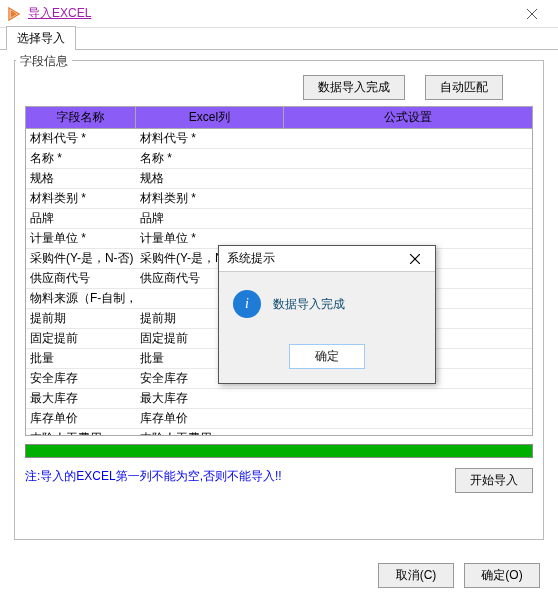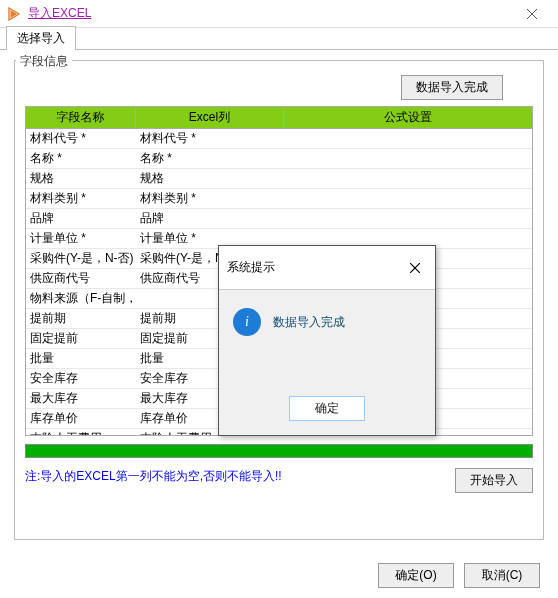--- a/index.html
+++ b/index.html
@@ -15,46 +15,46 @@
 
 .content { padding: 10px 14px; }
 
 .groupbox { border: 1px solid #bbb; padding: 10px; position: relative; height: 480px; }
 .groupbox-label { position: absolute; top: -8px; left: 1px; background: #fff; padding: 0 4px; color: #333; }
 
 .top-buttons { display: flex; justify-content: flex-end; gap: 20px; padding-right: 30px; padding-bottom: 6px; margin-top: 4px; }
 .btn { border: 1px solid #999; background: #eee; padding: 3px 14px; min-width: 76px; text-align: center; }
 
 .grid { border: 1px solid #aaa; height: 330px; overflow: hidden; }
-.grid-header { display: flex; background: #84cc16; border-bottom: 1px solid #aaa; }
+.grid-header { display: flex; background: #8b5cf6; border-bottom: 1px solid #aaa; }
 .gh { border-right: 1px solid #aaa; padding: 2px 0; text-align: center; }
 .gh:last-child { border-right: none; }
 .grid-body { }
 .gr { display: flex; border-bottom: 1px solid #e8e8e8; height: 20px; align-items: center; }
 .gc { padding: 1px 4px; white-space: nowrap; overflow: hidden; }
 .c1 { width: 110px; }
 .c2 { width: 148px; }
 .c3 { flex: 1; }
 
 .progress { height: 14px; border: 1px solid #888; margin-top: 8px; background: #00b000; }
 
 .bottom-row { display: flex; justify-content: space-between; align-items: flex-start; margin-top: 10px; }
 .note { color: #0000ee; }
 
 .footer { position: absolute; bottom: 10px; right: 18px; display: flex; gap: 10px; }
 
 .modal { position: absolute; left: 218px; top: 245px; width: 218px; border: 1px solid #555; background: #f0f0f0; box-shadow: 2px 2px 6px rgba(0,0,0,.3); }
-.modal-title { height: 44px; display: flex; align-items: center; padding: 0 8px; background: #fff; border-bottom: 1px solid #ccc; }
+.modal-title { height: 26px; display: flex; align-items: center; padding: 0 8px; background: #fff; border-bottom: 1px solid #ccc; }
 .modal-title-text { flex: 1; }
 .modal-close { width: 24px; height: 20px; display: flex; align-items: center; justify-content: center; color: #000; }
 .modal-body { padding: 18px 14px; display: flex; align-items: center; gap: 12px; }
 .info-circle { width: 28px; height: 28px; border-radius: 50%; background: #1e7bd6; color: #fff; display: flex; align-items: center; justify-content: center; font-family: serif; font-style: italic; font-size: 14px; }
 .modal-msg { color: #0c4a6e; }
 .modal-foot { display: flex; justify-content: center; padding: 8px 0 14px; }
-.btn.primary { border: 1px solid #2a6fb0; background: #fff; color: #222; padding: 3px 22px; outline: 1px solid #9ecbf5; outline-offset: -1px; margin-top: 34px; }
+.btn.primary { border: 1px solid #2a6fb0; background: #fff; color: #222; padding: 3px 22px; outline: 1px solid #9ecbf5; outline-offset: -1px; }
 </style>
 </head>
 <body>
 
 <div class="titlebar">
   <span class="logo-icon">
     <svg viewBox="0 0 16 16">
         <polygon points="3,2 13,8 3,14" fill="none" stroke="#e77b2f" stroke-width="1.4"></polygon>
         <polygon points="4.5,4 11,8 4.5,12" fill="#e77b2f"></polygon>
       </svg>
@@ -71,20 +71,21 @@
 <div class="tabrow">
   <div class="tab">选择导入</div>
 </div>
 
 <div class="content">
   <div class="groupbox">
     <span class="groupbox-label">字段信息</span>
 
     <div class="top-buttons">
       <div class="btn">数据导入完成</div>
+      <div class="btn">自动匹配</div>
     </div>
 
     <div class="grid">
       <div class="grid-header">
         <div class="gh c1">字段名称</div>
         <div class="gh c2">Excel列</div>
         <div class="gh c3">公式设置</div>
       </div>
       <div class="grid-body" id="grid-body">
           <div class="gr">
@@ -171,22 +172,22 @@
     <div class="progress"></div>
 
     <div class="bottom-row">
       <span class="note">注:导入的EXCEL第一列不能为空,否则不能导入!!</span>
       <div class="btn">开始导入</div>
     </div>
   </div>
 </div>
 
 <div class="footer">
+  <div class="btn">取消(C)</div>
   <div class="btn">确定(O)</div>
-  <div class="btn">取消(C)</div>
 </div>
 
 <div class="modal">
   <div class="modal-title">
     <span class="modal-title-text">系统提示</span>
     <div class="modal-close">
       <svg width="10" height="10" viewBox="0 0 10 10">
           <line x1="0" y1="0" x2="10" y2="10" stroke="#000" stroke-width="1.2"></line>
           <line x1="10" y1="0" x2="0" y2="10" stroke="#000" stroke-width="1.2"></line>
         </svg>

